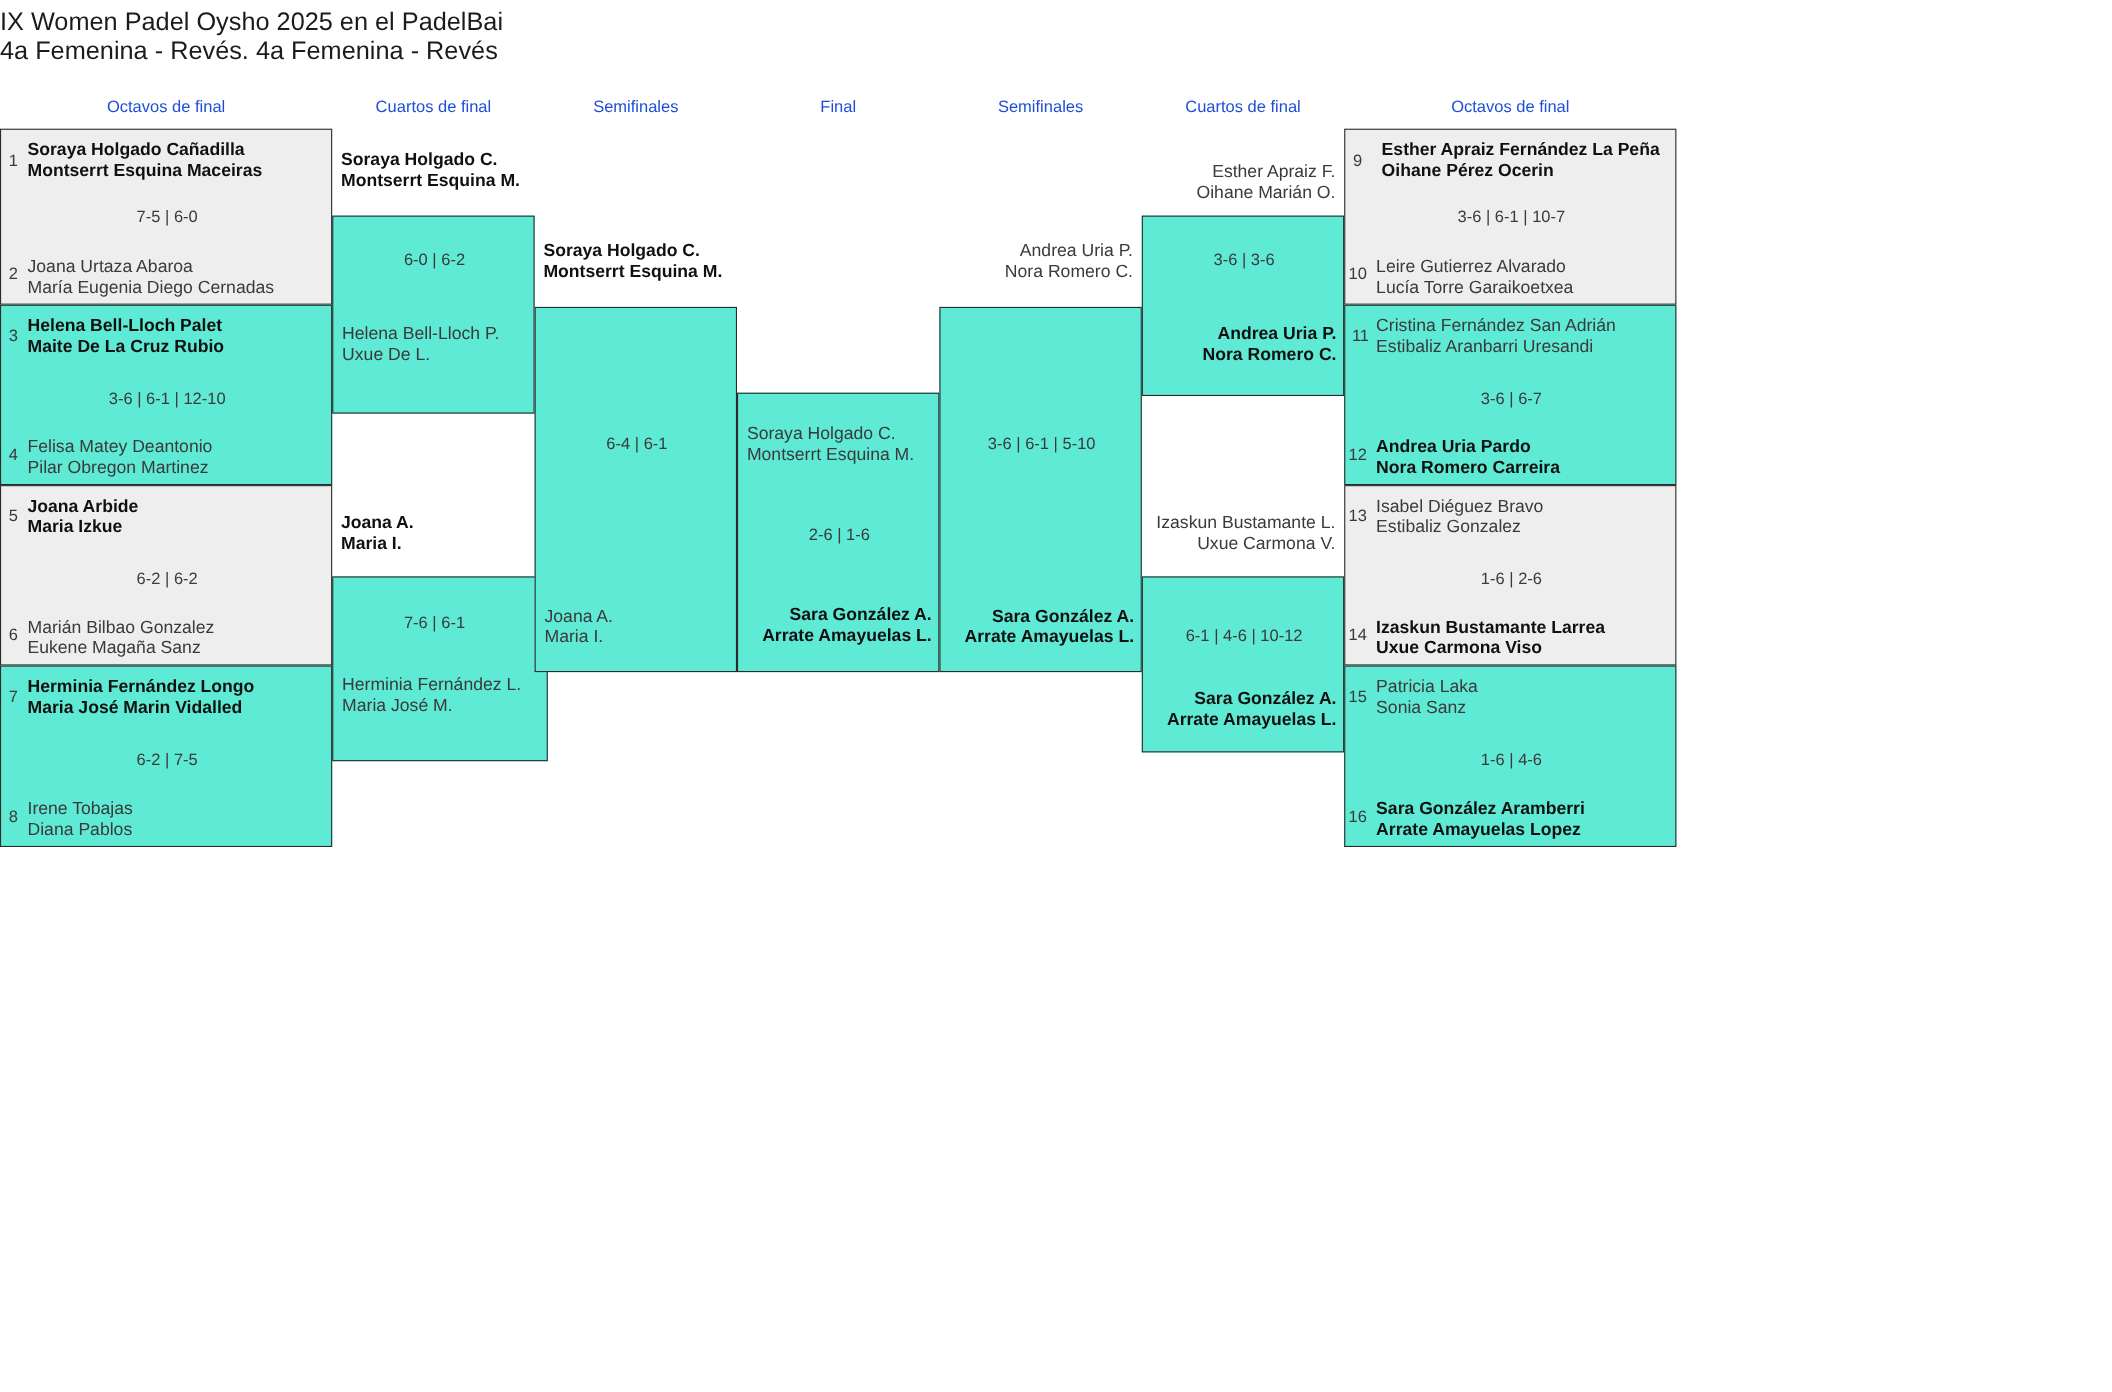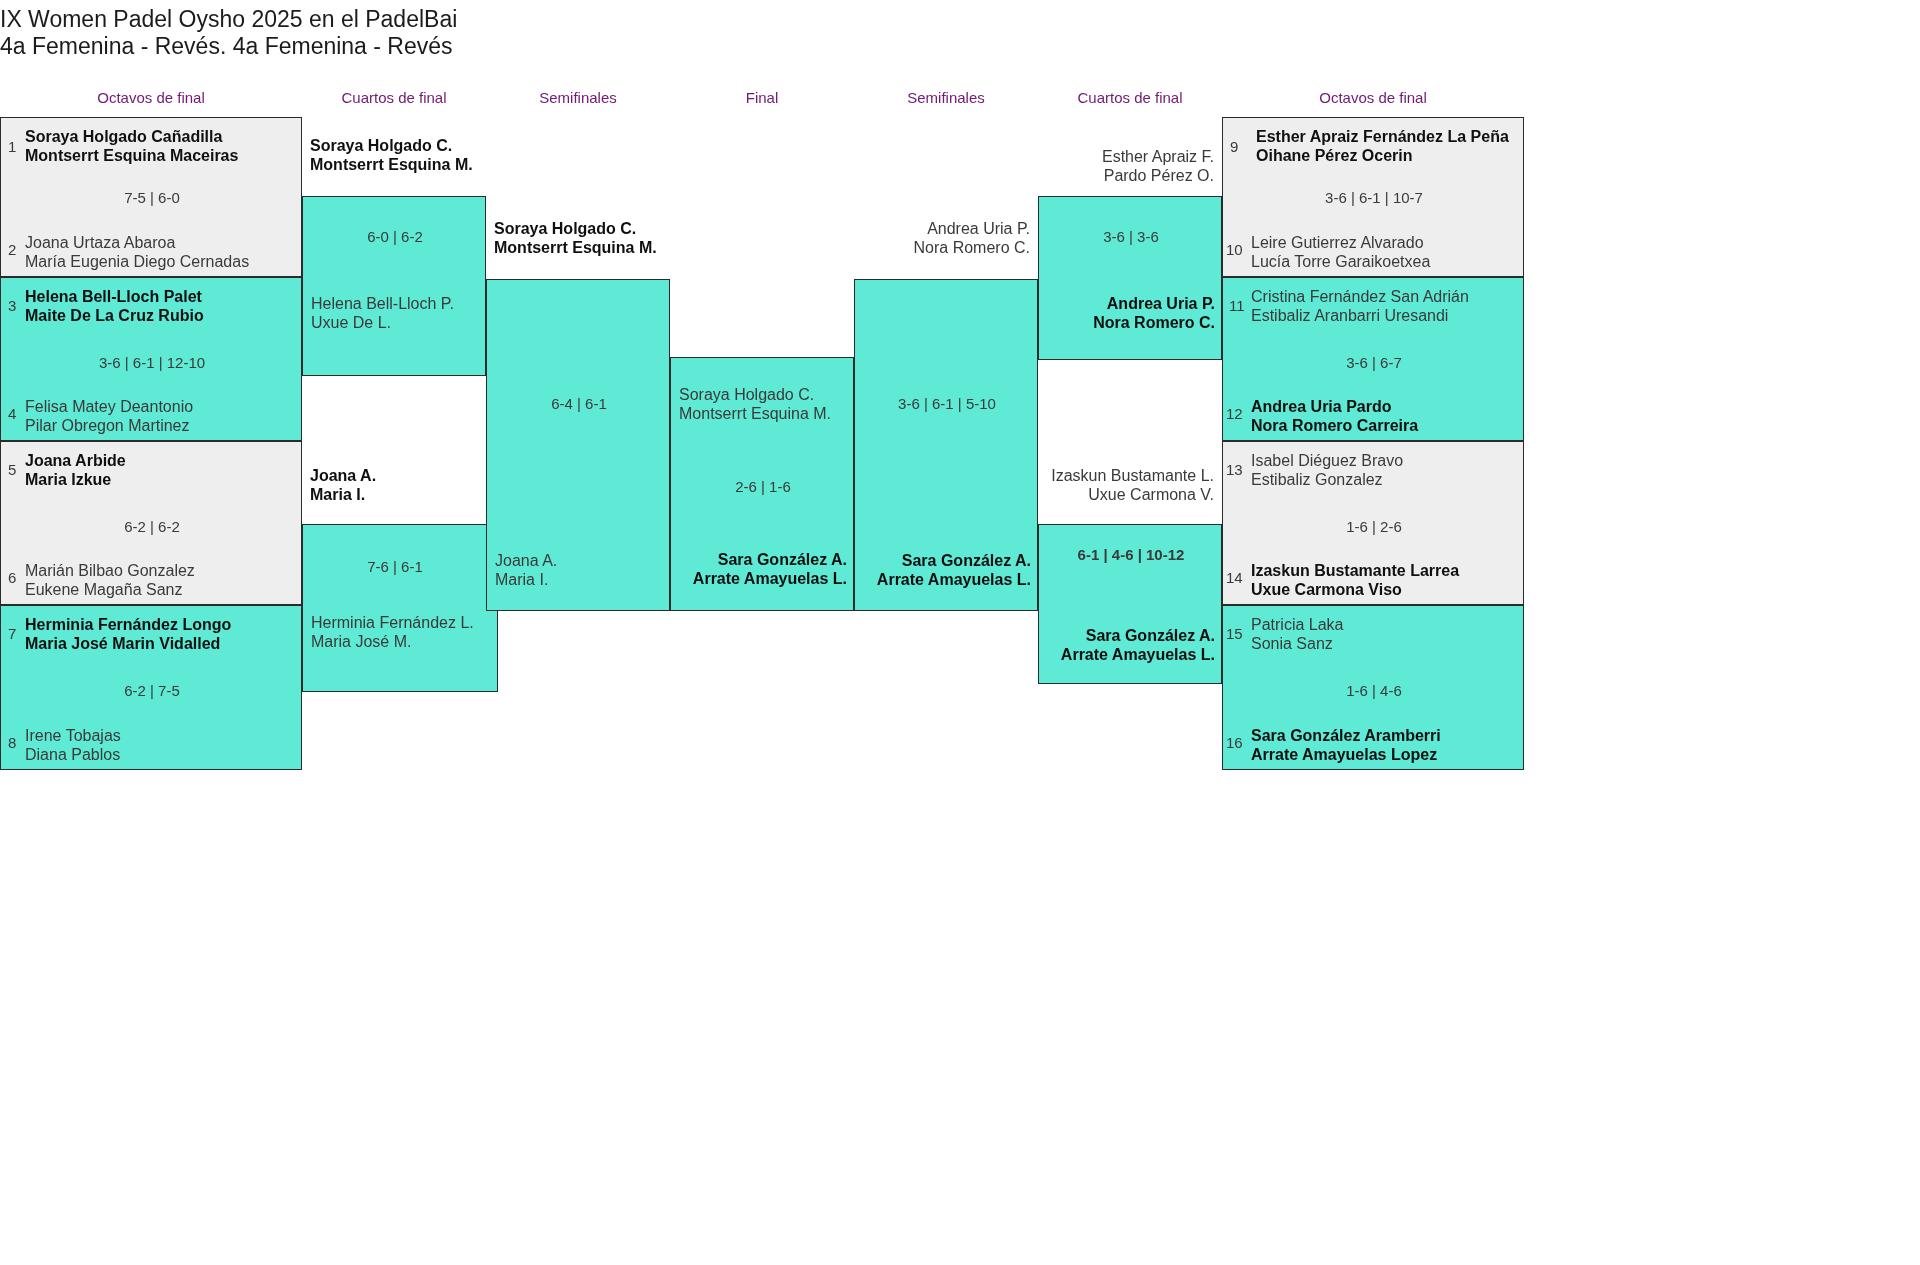--- a/index.html
+++ b/index.html
@@ -31,21 +31,21 @@
     white-space: nowrap;
   }
 
   
   .round-head {
     position: absolute;
     top: 89px;
     font-size: 15px;
     line-height: 18px;
     text-align: center;
-    color: #701a75;
+    color: #1d4ed8;
     font-weight: 400;
   }
 
   
   .box {
     position: absolute;
     box-sizing: border-box;
     border: 1px solid #2b2b2b;
     background: #5eead4;
   }
@@ -214,36 +214,36 @@
 <div class="box" style="left:854px; top:279px; width:184px; height:332px;">
   <div class="score center" style="left:0px; top:115px; width:184px;">3-6 | 6-1 | 5-10</div>
   <div class="players winner right" style="left:0px; top:271px; width:176px;">
     <div>Sara González A.</div>
     <div>Arrate Amayuelas L.</div>
   </div>
 </div>
 
 <div class="players right" style="left:1038px; top:136px; width:176px;margin-top:11px;">
   <div>Esther Apraiz F.</div>
-  <div>Pardo Pérez O.</div>
+  <div>Oihane Marián O.</div>
 </div>
 <div class="box" style="left:1038px; top:196px; width:184px; height:164px;">
   <div class="score center" style="left:0px; top:31px; width:184px;">3-6 | 3-6</div>
   <div class="players winner right" style="left:0px; top:97px; width:176px;">
     <div>Andrea Uria P.</div>
     <div>Nora Romero C.</div>
   </div>
 </div>
 
 <div class="players right" style="left:1038px; top:466px; width:176px;">
   <div>Izaskun Bustamante L.</div>
   <div>Uxue Carmona V.</div>
 </div>
 <div class="box" style="left:1038px; top:524px; width:184px; height:160px;">
-  <div class="score center" style="left:0px; top:21px; width:184px;font-weight:bold;">6-1 | 4-6 | 10-12</div>
+  <div class="score center" style="left:0px; top:45px; width:184px;">6-1 | 4-6 | 10-12</div>
   <div class="players winner right" style="left:0px; top:101px; width:176px;">
     <div>Sara González A.</div>
     <div>Arrate Amayuelas L.</div>
   </div>
 </div>
 
 <div class="box shaded" style="left:1222px; top:117px; width:302px; height:160px;">
   <div class="seed" style="left:7px;  top:20px;">9</div>
   <div class="players winner" style="left:33px; top:9px;">
     <div>Esther Apraiz Fernández La Peña</div>

